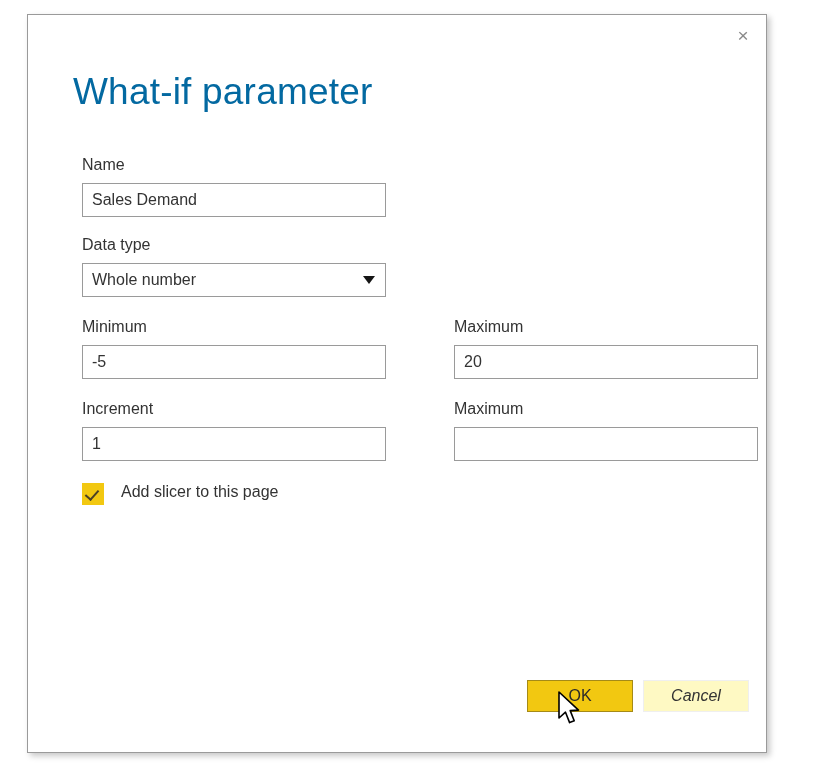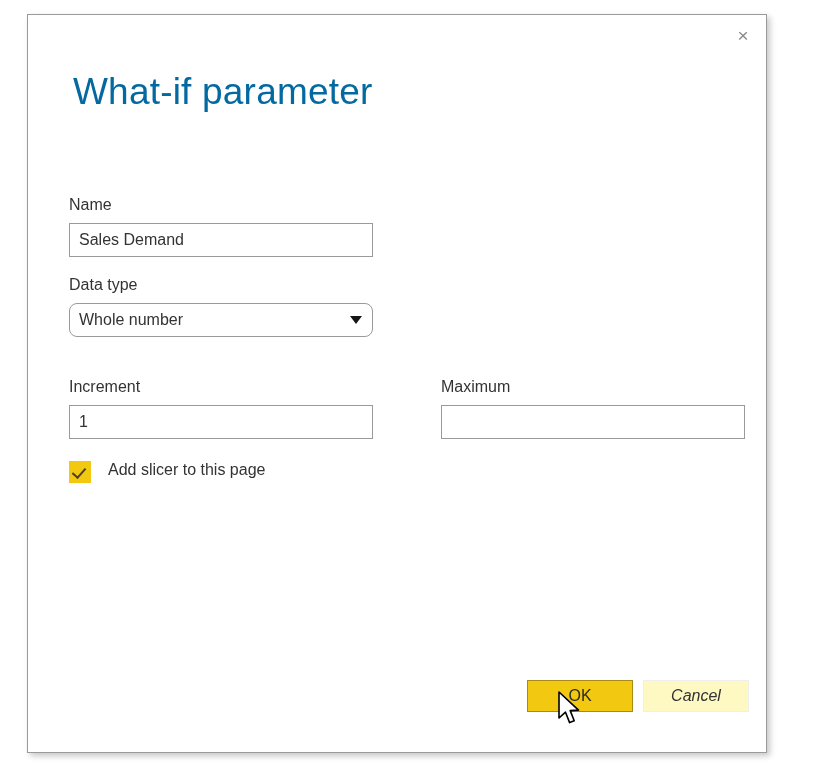--- a/index.html
+++ b/index.html
@@ -56,24 +56,23 @@
     font-size: 37px;
     font-weight: 300;
     color: #0369a1;
     letter-spacing: 0.2px;
     white-space: nowrap;
   }
 
   
   .form {
     position: absolute;
-    left: 41px;
+    left: 54px;
     top: 140px;
     width: 676px;
-    margin-top: 40px;
   }
 
   .field-label {
     font-size: 16px;
     color: #333333;
     margin: 0 0 8px 0;
     line-height: 20px;
   }
 
   .text-input {
@@ -91,21 +90,21 @@
   }
   .text-input::placeholder { color: #bdbdbd; }
 
   .row-full { width: 304px; }
 
   .select-wrap {
     position: relative;
     width: 304px;
     height: 34px;
   }
-  .select-wrap .text-input { padding-right: 30px; border-radius: 8px; }
+  .select-wrap .text-input { padding-right: 30px; }
   .select-arrow {
     position: absolute;
     right: 11px;
     top: 50%;
     transform: translateY(-50%);
     width: 0; height: 0;
     border-left: 6px solid transparent;
     border-right: 6px solid transparent;
     border-top: 8px solid #151515;
     pointer-events: none;
@@ -217,20 +216,30 @@
       <div class="gap-a"></div>
 
       <div class="field-label">Data type</div>
       <div class="select-wrap">
         <input class="text-input" type="text" readonly="" value="Whole number" style="">
         <span class="select-arrow"></span>
       </div>
 
       <div class="gap-b"></div>
 
+      <div class="two-col">
+        <div class="col">
+          <div class="field-label">Minimum</div>
+          <input class="text-input" type="text" value="-5" style="">
+        </div>
+        <div class="col">
+          <div class="field-label">Maximum</div>
+          <input class="text-input" type="text" value="20" style="">
+        </div>
+      </div>
 
       <div class="gap-b"></div>
 
       <div class="two-col">
         <div class="col">
           <div class="field-label">Increment</div>
           <input class="text-input" type="text" value="1" style="">
         </div>
         <div class="col">
           <div class="field-label">Maximum</div>

